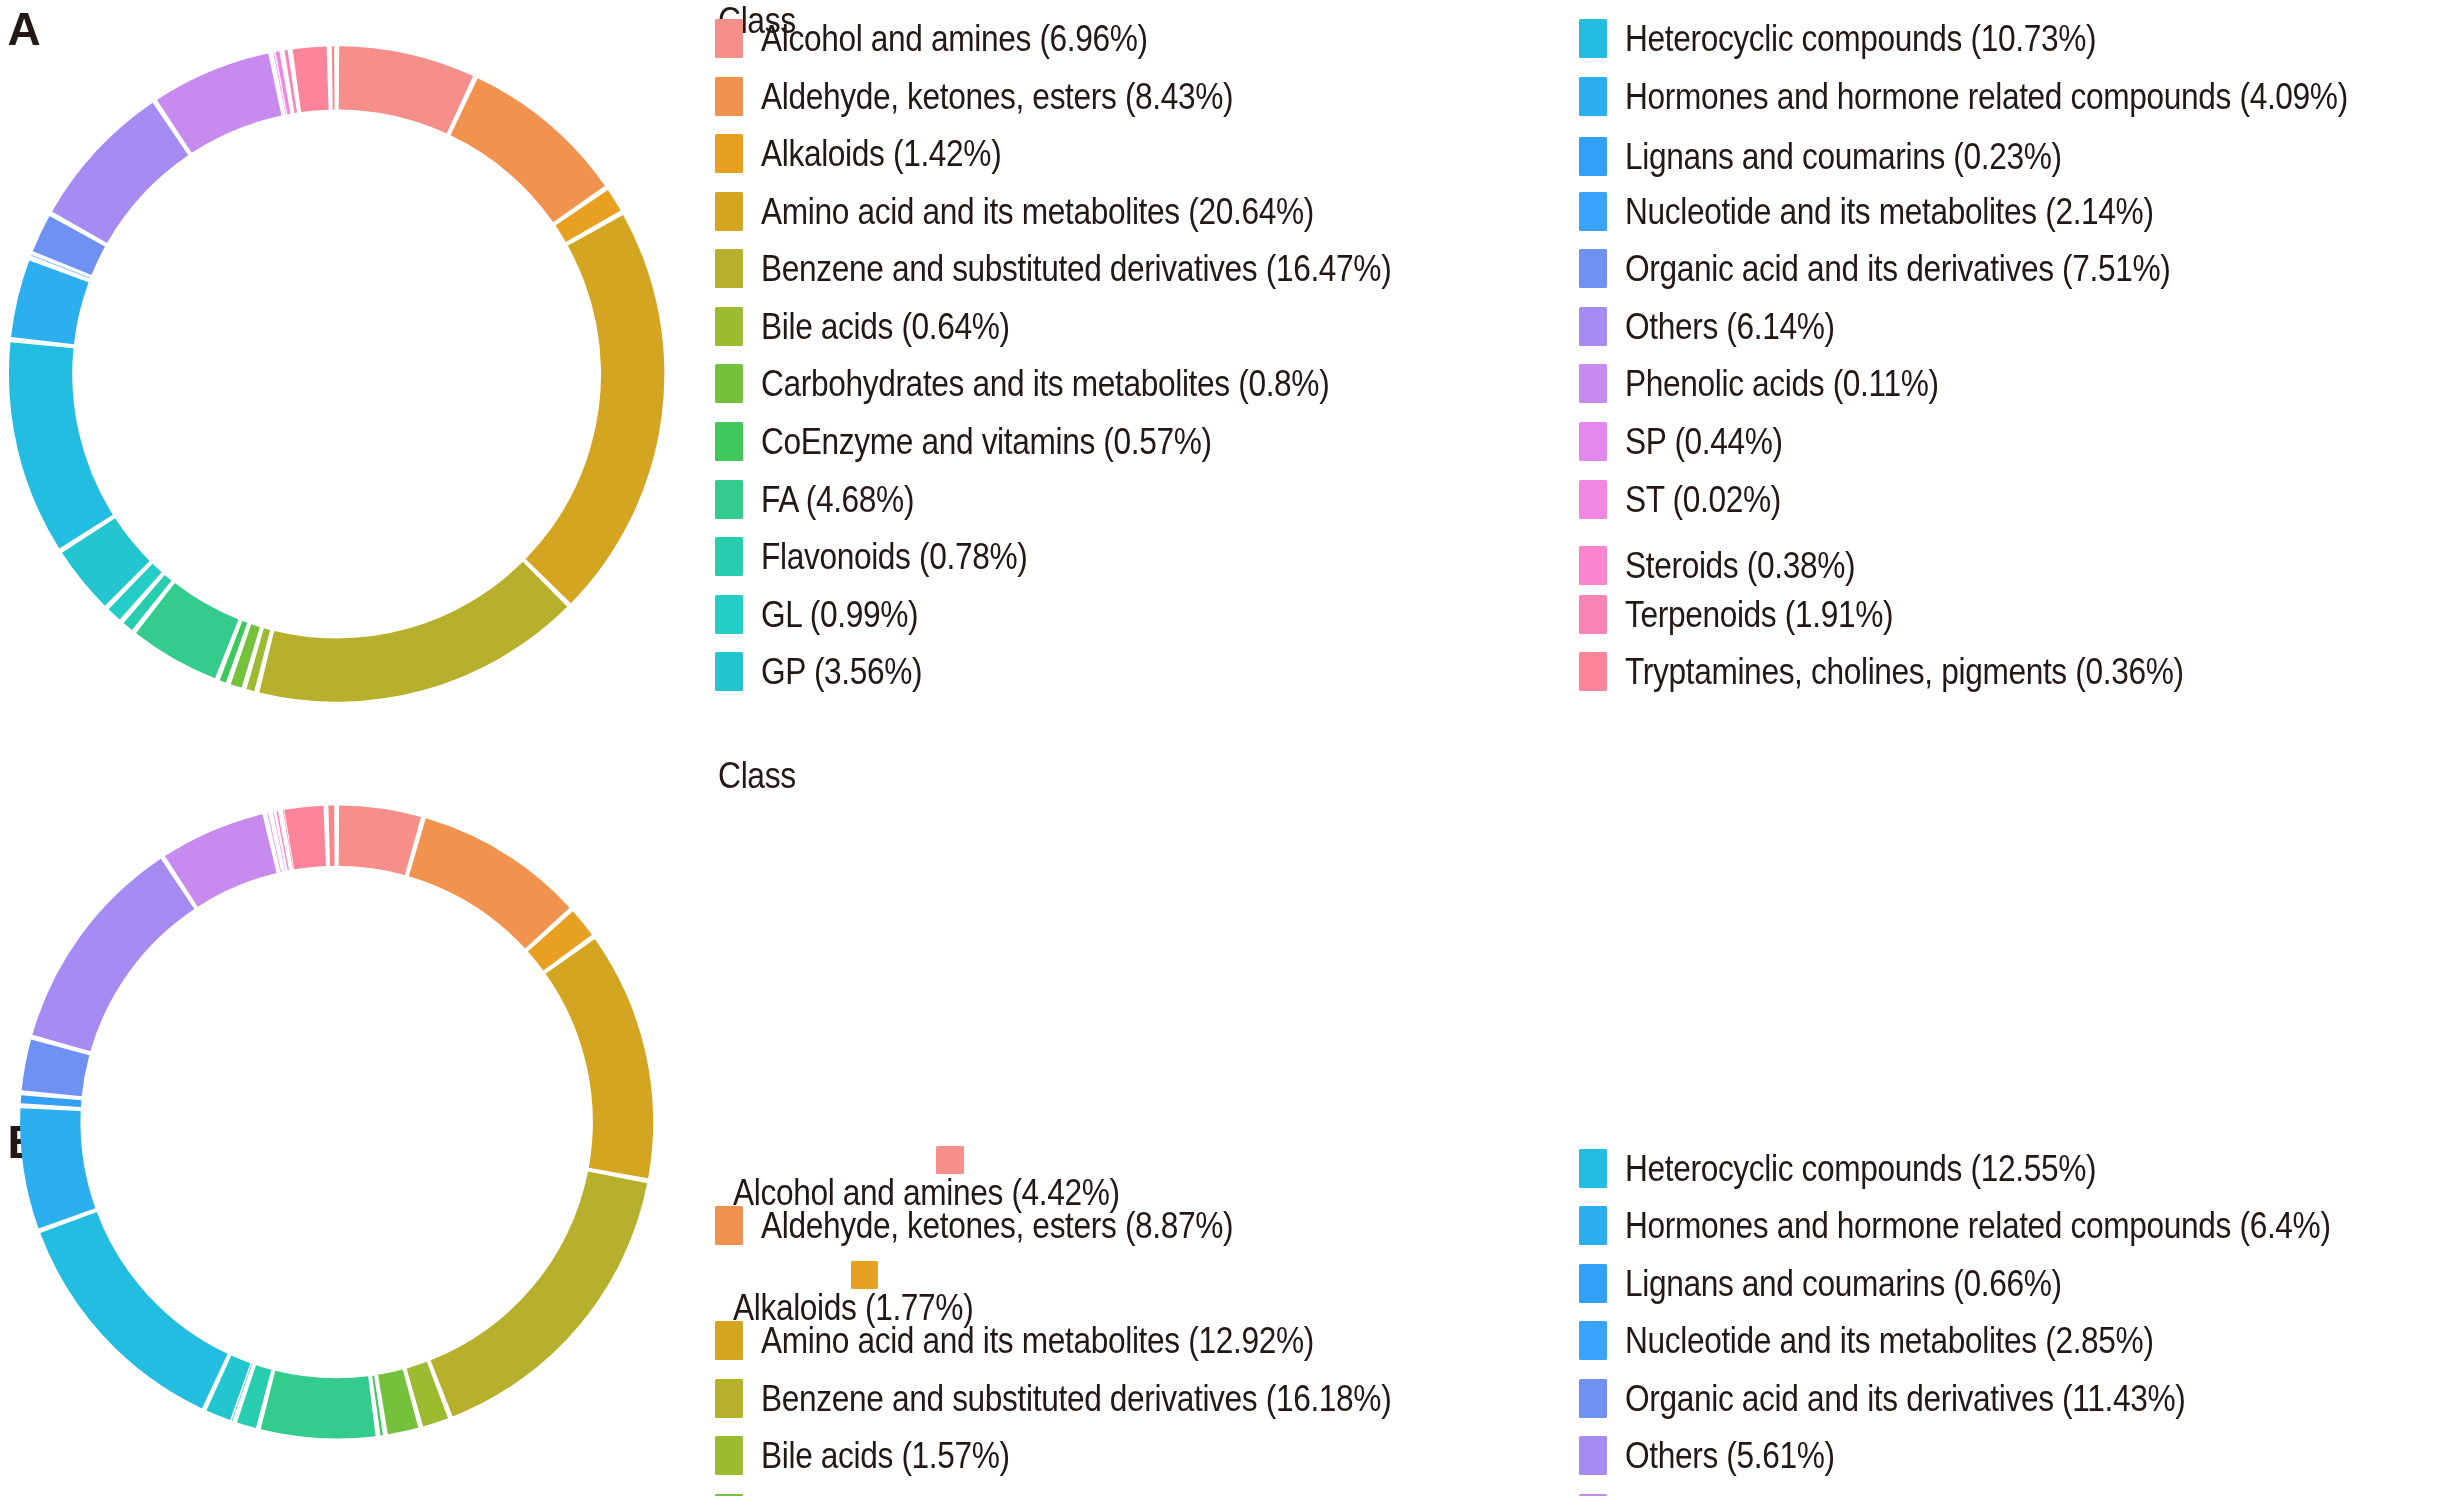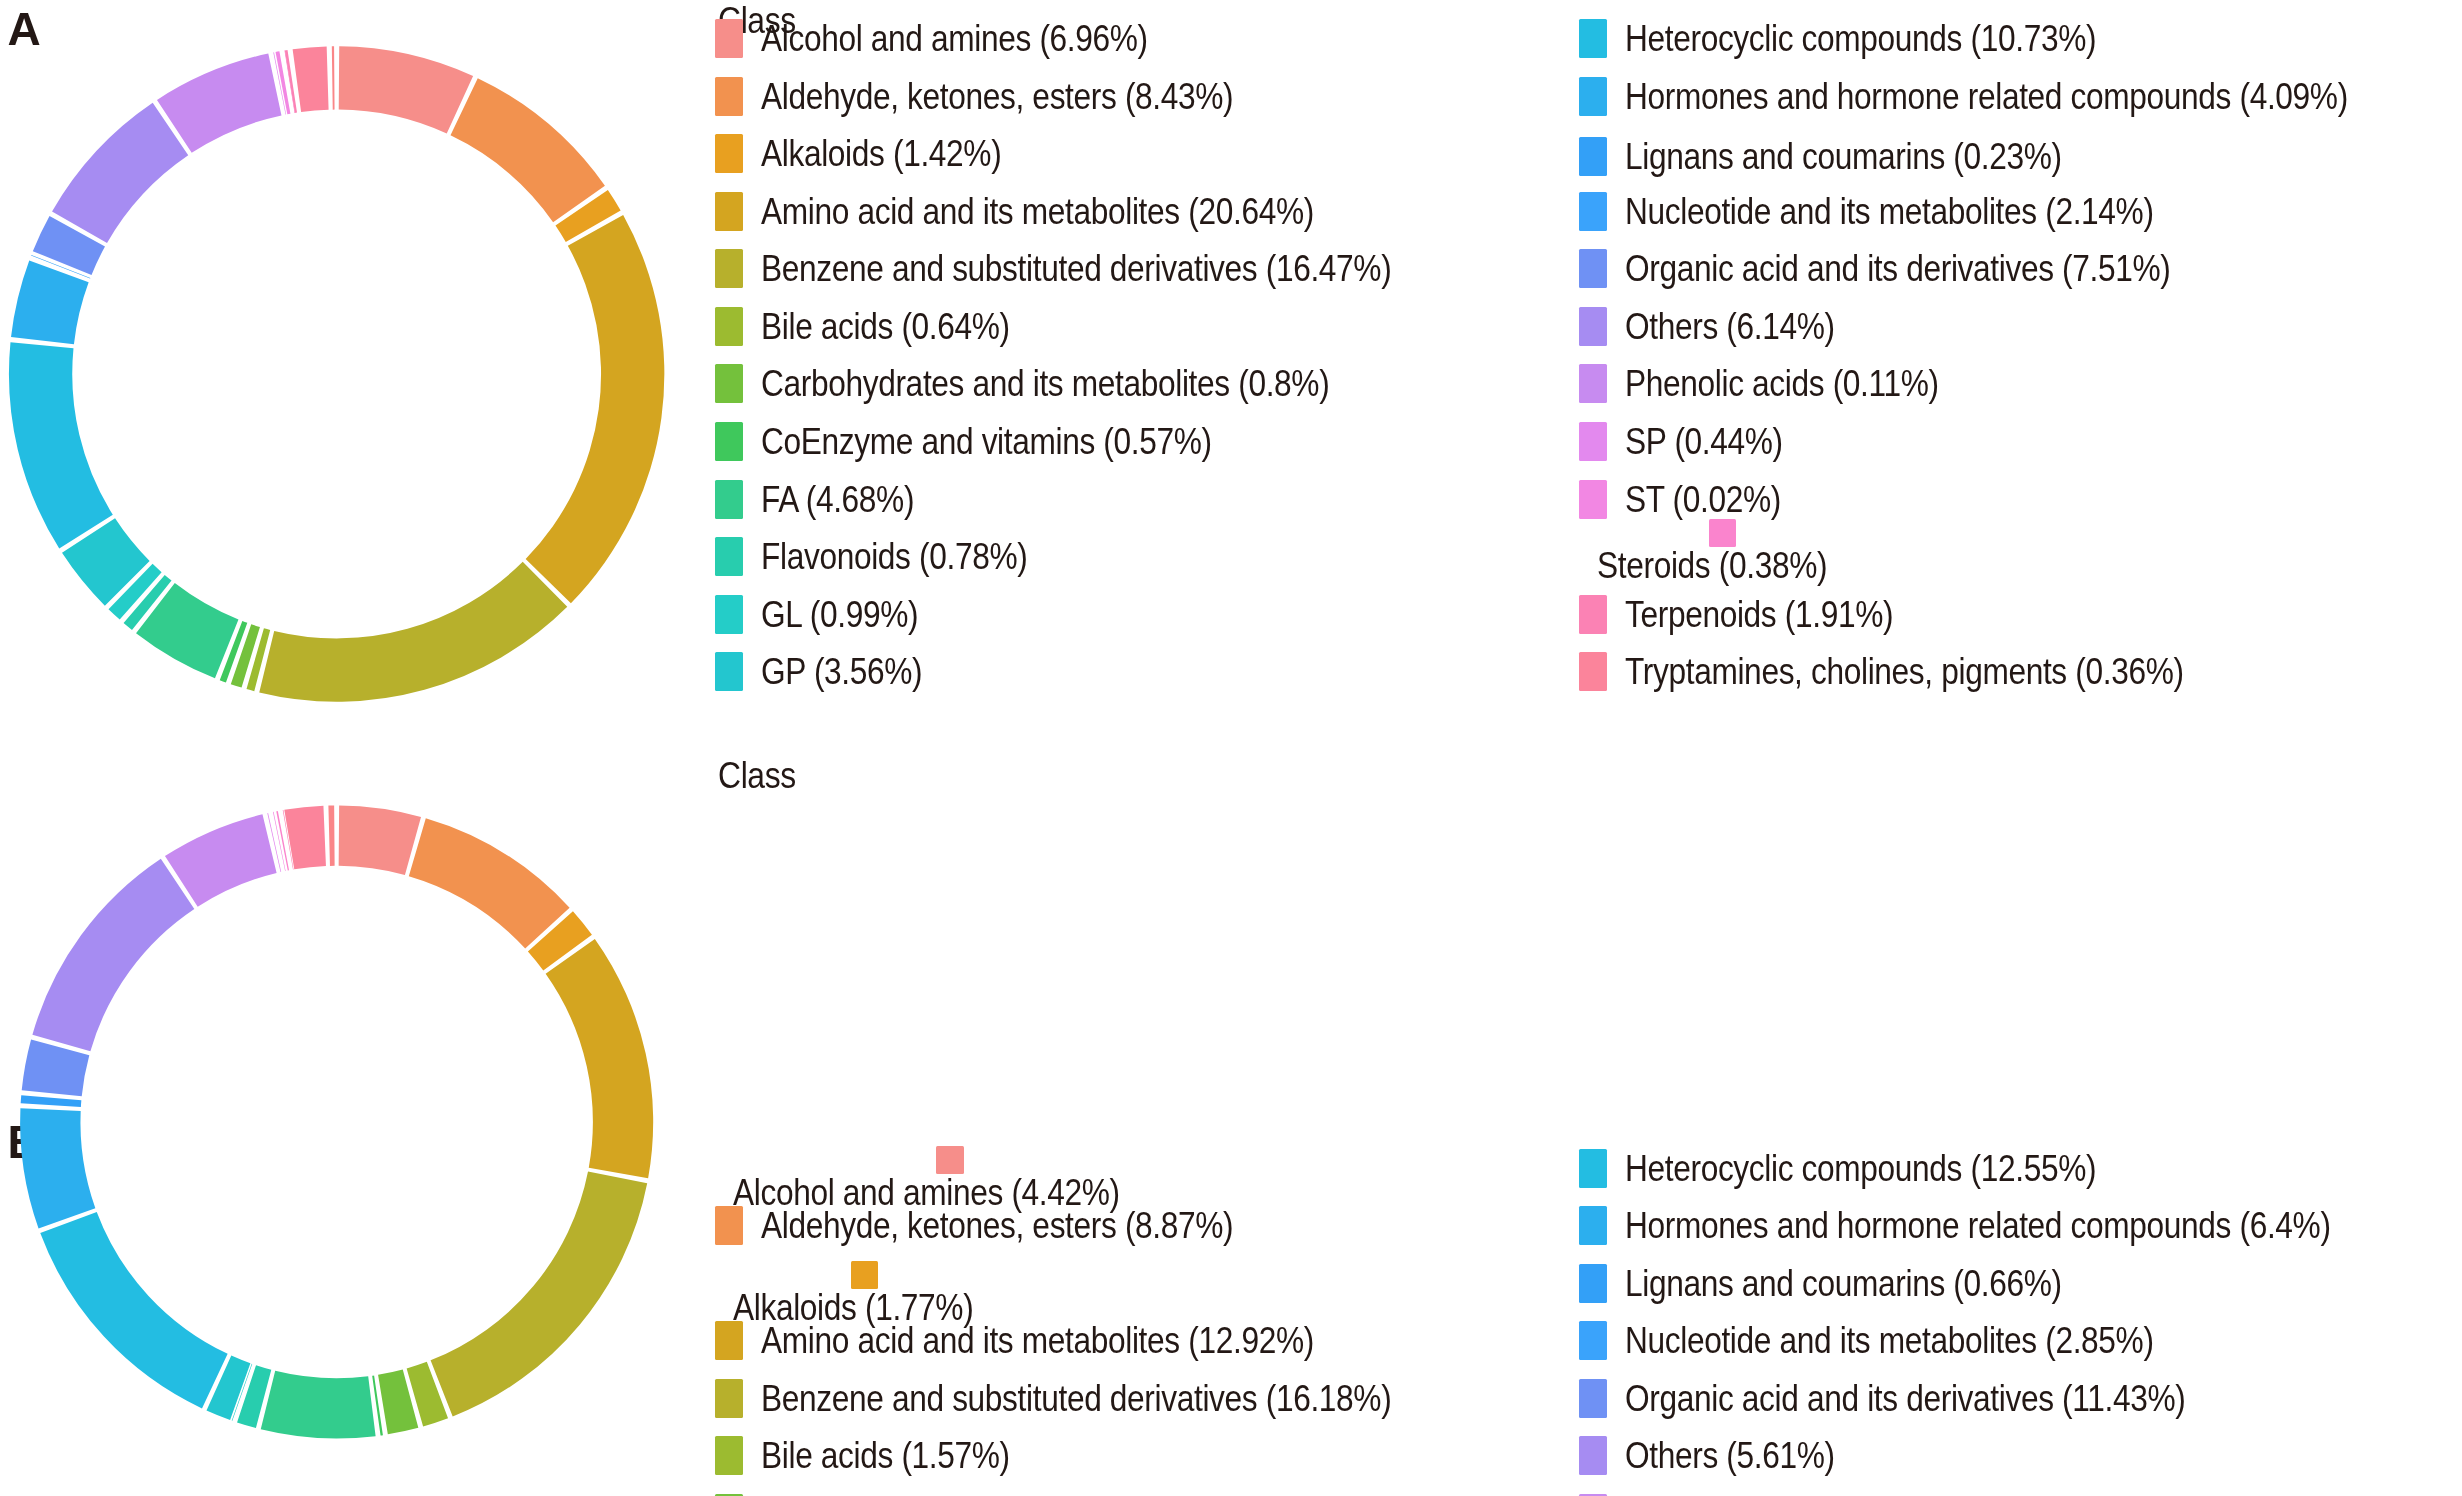--- a/index.html
+++ b/index.html
@@ -136,21 +136,21 @@
           <span class="legend-label">Phenolic acids (0.11%)</span>
         </div>
         <div class="legend-item" style="top: 419px;">
           <span class="swatch" style="background: rgb(227, 137, 238);"></span>
           <span class="legend-label">SP (0.44%)</span>
         </div>
         <div class="legend-item" style="top: 477px;">
           <span class="swatch" style="background: rgb(242, 135, 227);"></span>
           <span class="legend-label">ST (0.02%)</span>
         </div>
-        <div class="legend-item" style="top: 519px; flex-direction: column;">
+        <div class="legend-item" style="top: 543px;">
           <span class="swatch" style="background: rgb(250, 132, 205);"></span>
           <span class="legend-label">Steroids (0.38%)</span>
         </div>
         <div class="legend-item" style="top: 592px;">
           <span class="swatch" style="background: rgb(251, 130, 180);"></span>
           <span class="legend-label">Terpenoids (1.91%)</span>
         </div>
         <div class="legend-item" style="top: 649px;">
           <span class="swatch" style="background: rgb(251, 132, 155);"></span>
           <span class="legend-label">Tryptamines, cholines, pigments (0.36%)</span>

